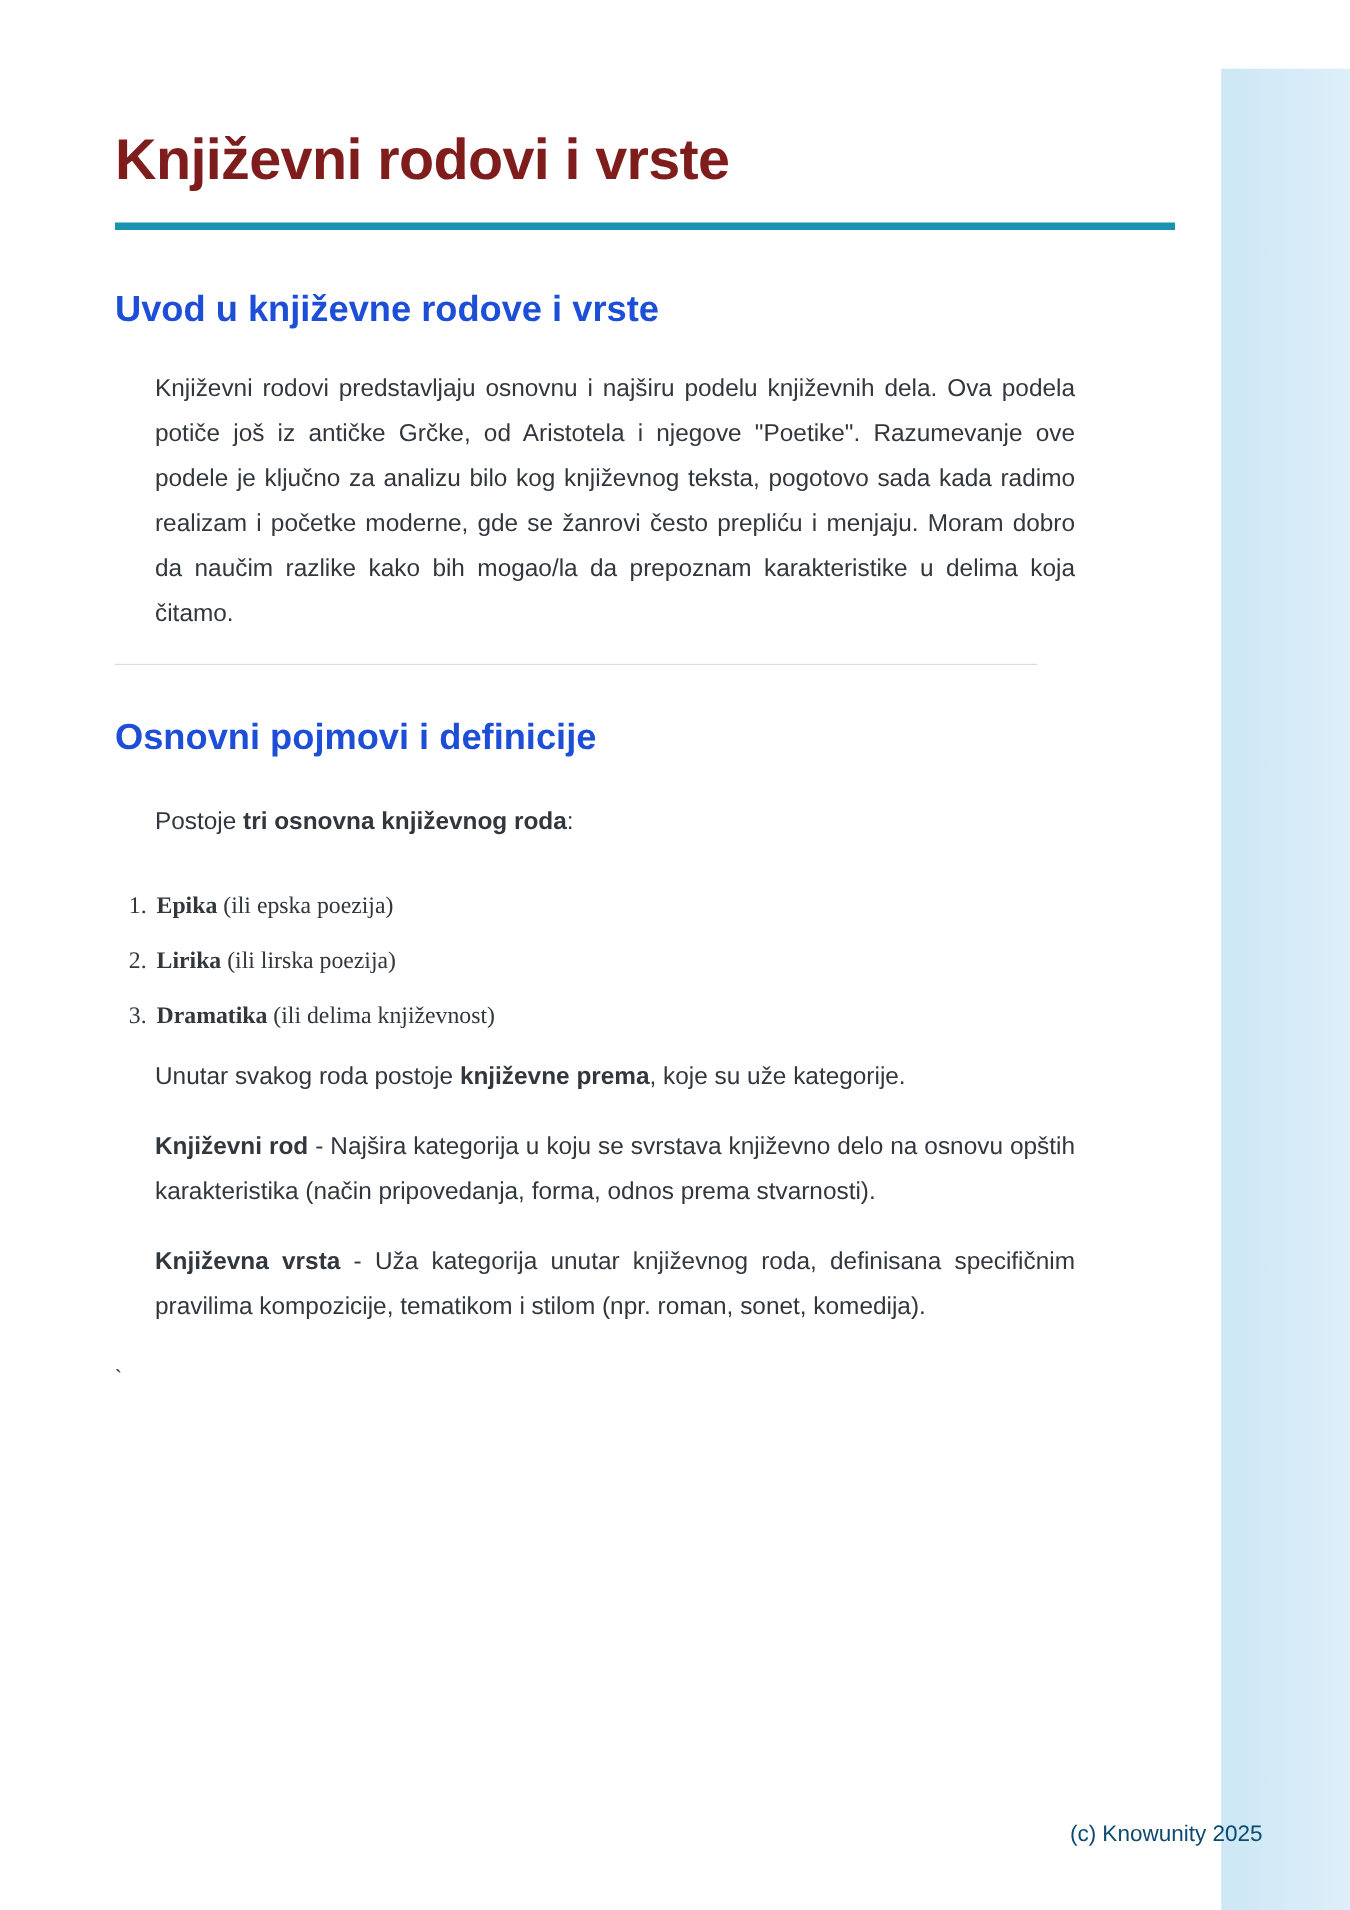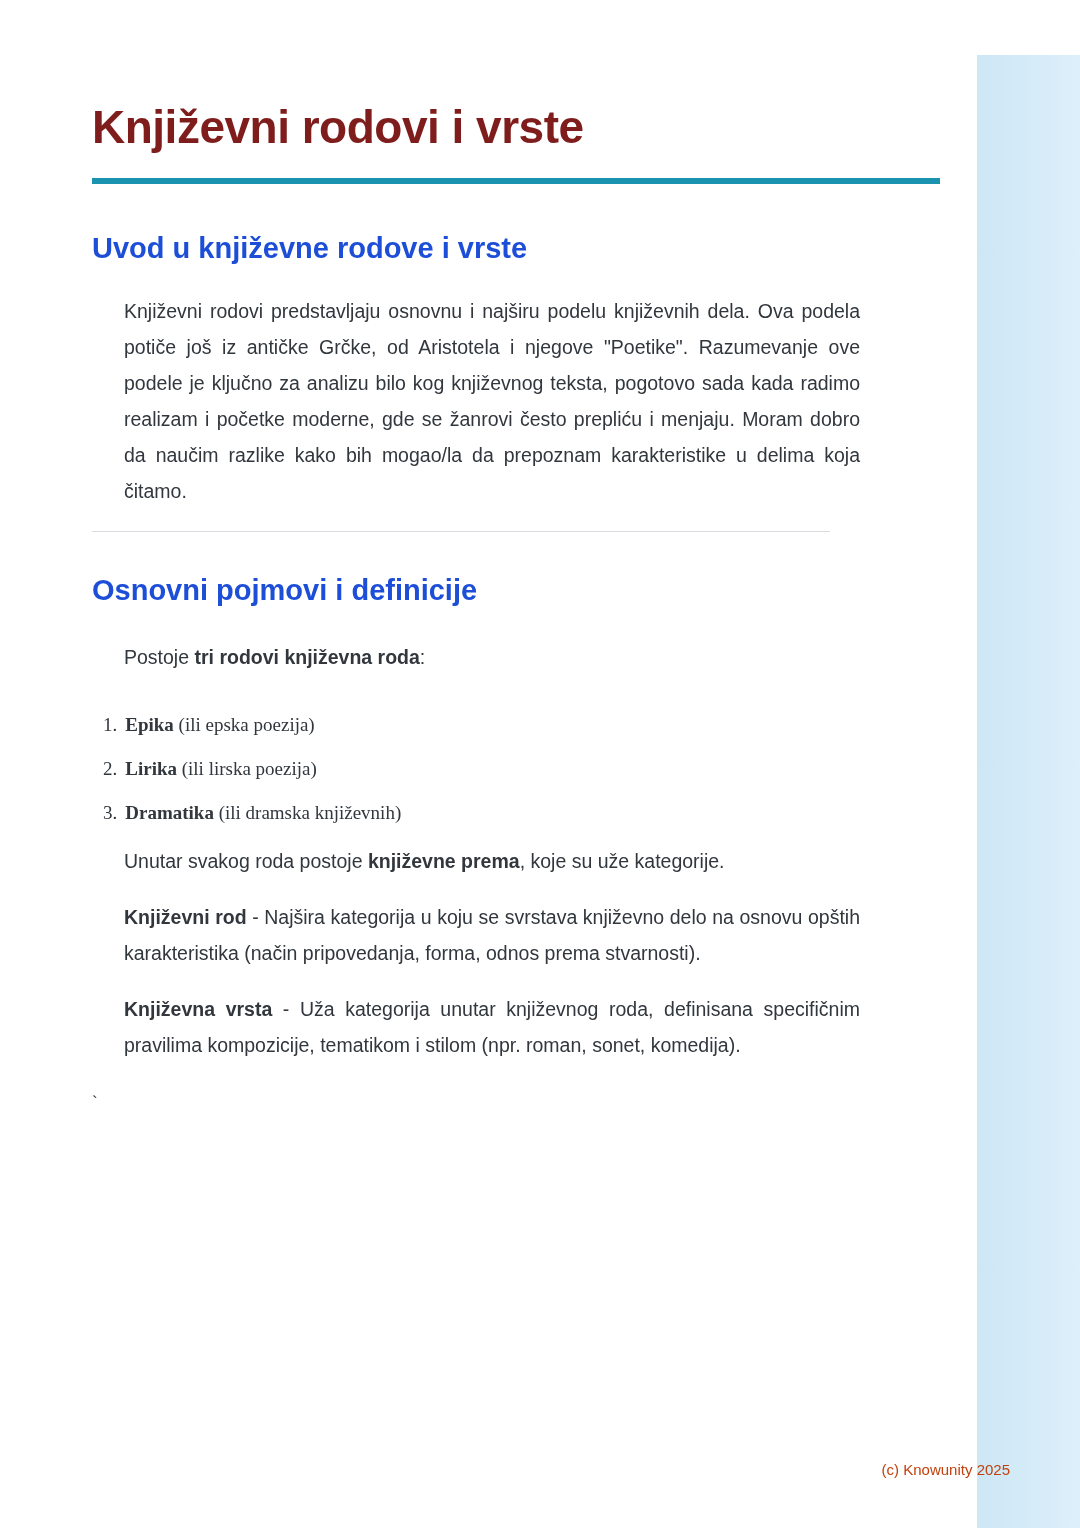--- a/index.html
+++ b/index.html
@@ -90,22 +90,22 @@
   .stray {
     margin-top: 30px;
     font-size: 17px;
     color: #31373d;
   }
 
   .footer {
     position: absolute;
     right: 70px;
     bottom: 50px;
-    font-size: 15px;
-    color: #c2410c;
+    font-size: 18px;
+    color: #0c4a6e;
     z-index: 2;
   }
 </style>
 </head>
 <body>
 
 <div class="side-strip"></div>
 
 <div class="content">
 
@@ -113,26 +113,26 @@
   <div class="title-rule"></div>
 
   <h2 class="section-heading heading-intro">Uvod u književne rodove i vrste</h2>
 
   <p class="body-text intro-par">Književni rodovi predstavljaju osnovnu i najširu podelu književnih dela. Ova podela potiče još iz antičke Grčke, od Aristotela i njegove "Poetike". Razumevanje ove podele je ključno za analizu bilo kog književnog teksta, pogotovo sada kada radimo realizam i početke moderne, gde se žanrovi često prepliću i menjaju. Moram dobro da naučim razlike kako bih mogao/la da prepoznam karakteristike u delima koja čitamo.</p>
 
   <div class="divider"></div>
 
   <h2 class="section-heading heading-concepts">Osnovni pojmovi i definicije</h2>
 
-  <p class="body-text lead-line"><span>Postoje </span><b>tri rodovi književna roda</b><span>:</span></p>
+  <p class="body-text lead-line"><span>Postoje </span><b>tri osnovna književnog roda</b><span>:</span></p>
 
   <div class="num-list">
     <div class="num-item"><span class="num">1.</span><b>Epika</b><span> (ili epska poezija)</span></div>
     <div class="num-item"><span class="num">2.</span><b>Lirika</b><span> (ili lirska poezija)</span></div>
-    <div class="num-item"><span class="num">3.</span><b>Dramatika</b><span> (ili dramska književnih)</span></div>
+    <div class="num-item"><span class="num">3.</span><b>Dramatika</b><span> (ili delima književnost)</span></div>
   </div>
 
   <p class="body-text vrste-line"><span>Unutar svakog roda postoje </span><b>književne prema</b><span>, koje su uže kategorije.</span></p>
 
   <p class="body-text definition"><b>Književni rod</b><span> - Najšira kategorija u koju se svrstava književno delo na osnovu opštih karakteristika (način pripovedanja, forma, odnos prema stvarnosti).</span></p>
 
   <p class="body-text definition"><b>Književna vrsta</b><span> - Uža kategorija unutar književnog roda, definisana specifičnim pravilima kompozicije, tematikom i stilom (npr. roman, sonet, komedija).</span></p>
 
   <p class="stray">`</p>
 

